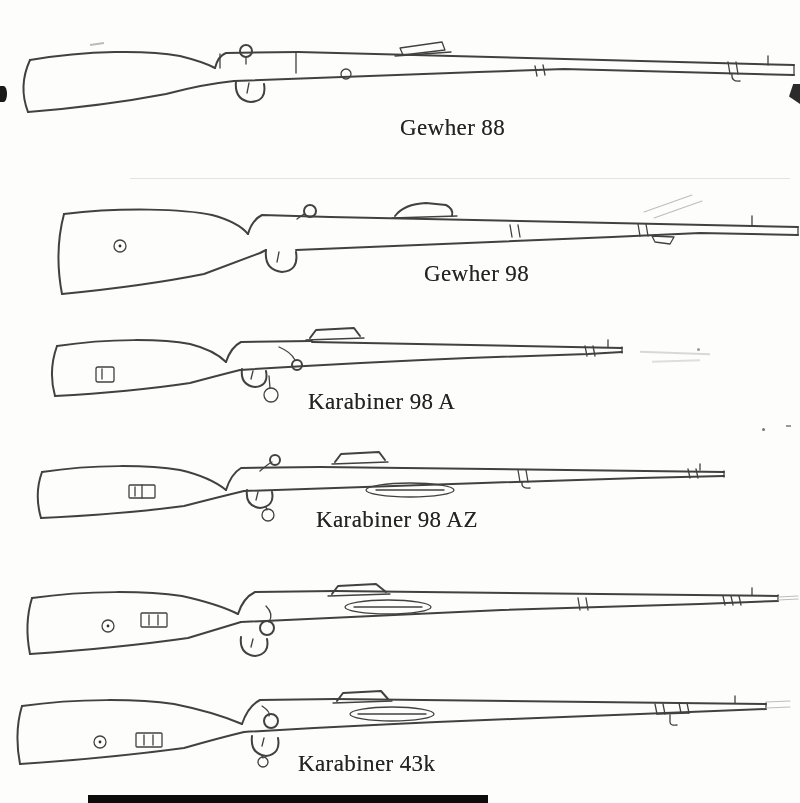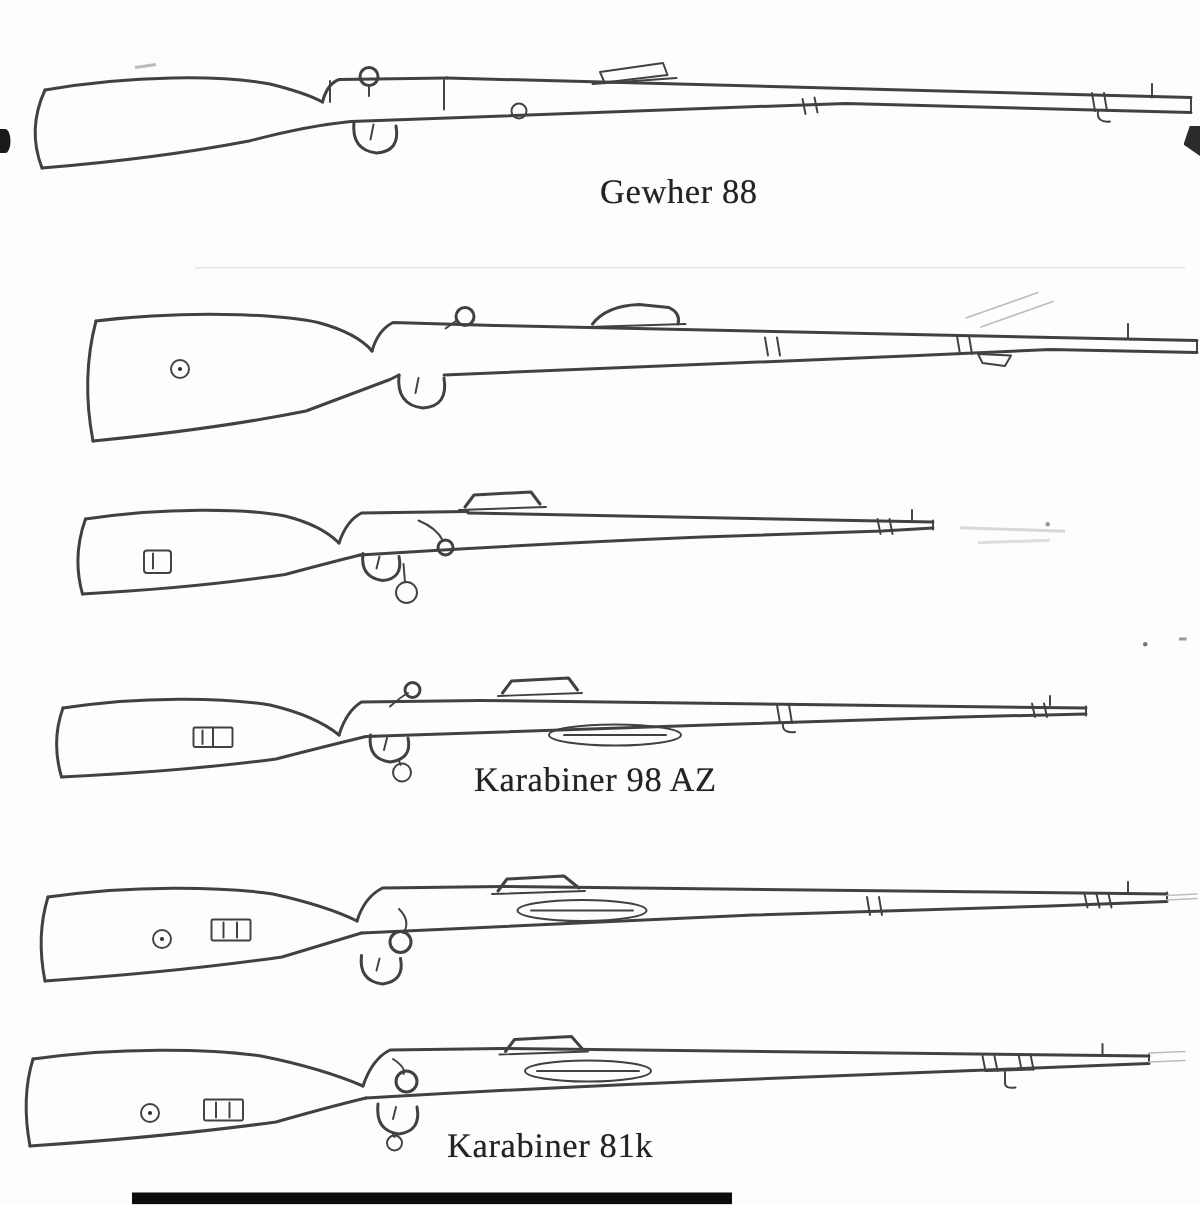--- a/index.html
+++ b/index.html
@@ -73,20 +73,21 @@
       <path class="ink" d="M278 29 L746 39"></path>
       <path class="ink" d="M244 62 Q400 55 560 49 L648 45 L746 47"></path>
       <path class="ink thin" d="M746 39 L746 47"></path>
       <path class="ink thin" d="M458 37 L460 49 M466 37 L468 49"></path>
       <path class="ink thin" d="M586 36 L588 48 M594 36 L596 48"></path>
       <path class="ink thin" d="M600 48 L622 49 L618 56 L603 54 Z"></path>
       <path class="ink thin" d="M700 28 L700 37"></path>
       <path class="faint" d="M592 24 L640 7 M602 30 L650 13"></path>
     </svg>
   </figure>
+  <div class="caption" style="left:424px;top:261px;">Gewher 98</div>
 
   <figure class="rifle" style="left:48px;top:316px;width:590px;height:100px;margin:0;">
     <svg viewBox="0 0 590 100">
       <path class="ink" d="M9 30 Q0 55 7 80"></path>
       <path class="ink" d="M9 30 C62 22 116 23 142 28 Q166 34 178 46"></path>
       <path class="ink" d="M178 46 Q183 31 193 26 L264 25"></path>
       <path class="ink" d="M7 80 Q82 76 142 67 Q172 59 192 54"></path>
       <path class="ink" d="M194 53 Q192 69 207 71 Q221 70 218 55"></path>
       <path class="ink thin" d="M205 55 L203 63"></path>
       <circle class="ink thin" cx="223" cy="79" r="7"></circle>
@@ -97,20 +98,21 @@
       <path class="ink" d="M262 22 L268 14 L306 12 L312 20"></path>
       <path class="ink" d="M264 26 L574 32"></path>
       <path class="ink" d="M192 54 Q300 47 420 42 L540 38 L574 36"></path>
       <path class="ink thin" d="M574 31 L574 37"></path>
       <path class="ink thin" d="M537 30 L539 40 M545 30 L547 40"></path>
       <path class="ink thin" d="M560 24 L560 31"></path>
       <rect class="ink thin" x="48" y="51" width="18" height="15" rx="2"></rect>
       <path class="ink thin" d="M54 53 L54 63"></path>
     </svg>
   </figure>
+  <div class="caption" style="left:308px;top:389px;">Karabiner 98 A</div>
 
   <figure class="rifle" style="left:32px;top:444px;width:705px;height:92px;margin:0;">
     <svg viewBox="0 0 705 92">
       <path class="ink" d="M10 28 Q2 50 9 74"></path>
       <path class="ink" d="M10 28 C62 20 118 21 148 26 Q178 33 194 46"></path>
       <path class="ink" d="M194 46 Q199 30 209 24 L288 23"></path>
       <path class="ink" d="M9 74 Q92 70 152 62 Q187 53 212 47"></path>
       <path class="ink" d="M215 46 Q213 62 228 64 Q243 62 240 48"></path>
       <path class="ink thin" d="M226 48 L224 56"></path>
       <circle class="ink thin" cx="236" cy="71" r="6"></circle>
@@ -183,21 +185,21 @@
       <path class="ink" d="M325 27 L331 19 L369 17 L376 25"></path>
       <path class="ink" d="M323 25 L754 30"></path>
       <path class="ink" d="M232 58 Q370 50 500 45 L628 40 L754 35"></path>
       <path class="ink thin" d="M754 29 L754 35"></path>
       <path class="ink thin" d="M643 30 L645 40 M651 30 L653 40 M667 29 L669 39 M675 29 L677 39"></path>
       <path class="ink thin" d="M645 40 L677 39 M658 40 L658 48 Q658 52 665 51"></path>
       <path class="ink thin" d="M723 22 L723 29"></path>
       <path class="faint" d="M754 28 L778 27 M754 34 L778 33"></path>
     </svg>
   </figure>
-  <div class="caption" style="left:298px;top:751px;">Karabiner 81k</div>
+  <div class="caption" style="left:298px;top:751px;">Karabiner 43k</div>
 
   <div class="artifact" style="left:88px;top:795px;width:400px;height:8px;background:#0c0c0c;"></div>
   <div class="artifact" style="left:0;top:86px;width:7px;height:16px;background:#1a1a1a;border-radius:0 50% 50% 0;"></div>
   <div class="artifact" style="left:789px;top:84px;width:11px;height:20px;background:#2b2b2b;clip-path:polygon(100% 0,100% 100%,0 62%,38% 0);"></div>
   <div class="artifact" style="left:90px;top:43px;width:14px;height:2px;background:#bbbbbb;transform:rotate(-8deg);"></div>
   <div class="artifact" style="left:130px;top:178px;width:660px;height:1px;background:#e3e3e3;"></div>
   <div class="artifact" style="left:640px;top:352px;width:70px;height:1.5px;background:#d8d8d8;transform:rotate(2deg);"></div>
   <div class="artifact" style="left:652px;top:360px;width:48px;height:1.5px;background:#dedede;transform:rotate(-2deg);"></div>
   <div class="artifact" style="left:697px;top:348px;width:3px;height:3px;background:#999;border-radius:50%;"></div>
   <div class="artifact" style="left:762px;top:428px;width:3px;height:3px;background:#777;border-radius:50%;"></div>

